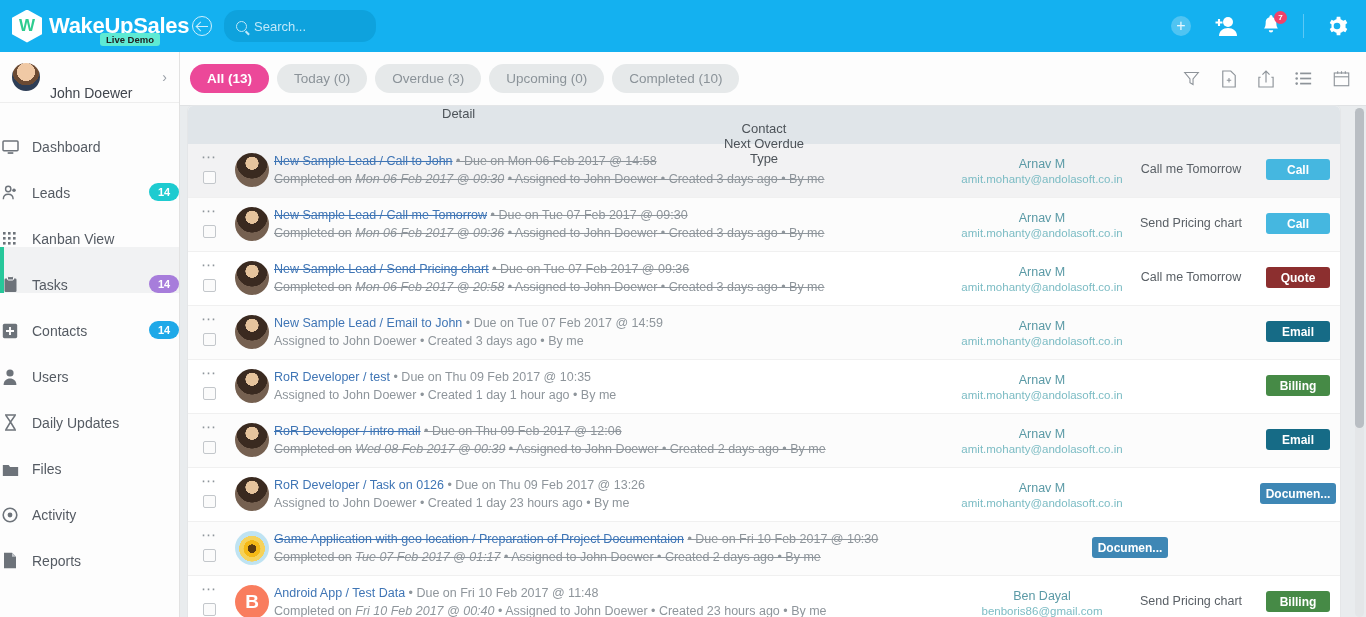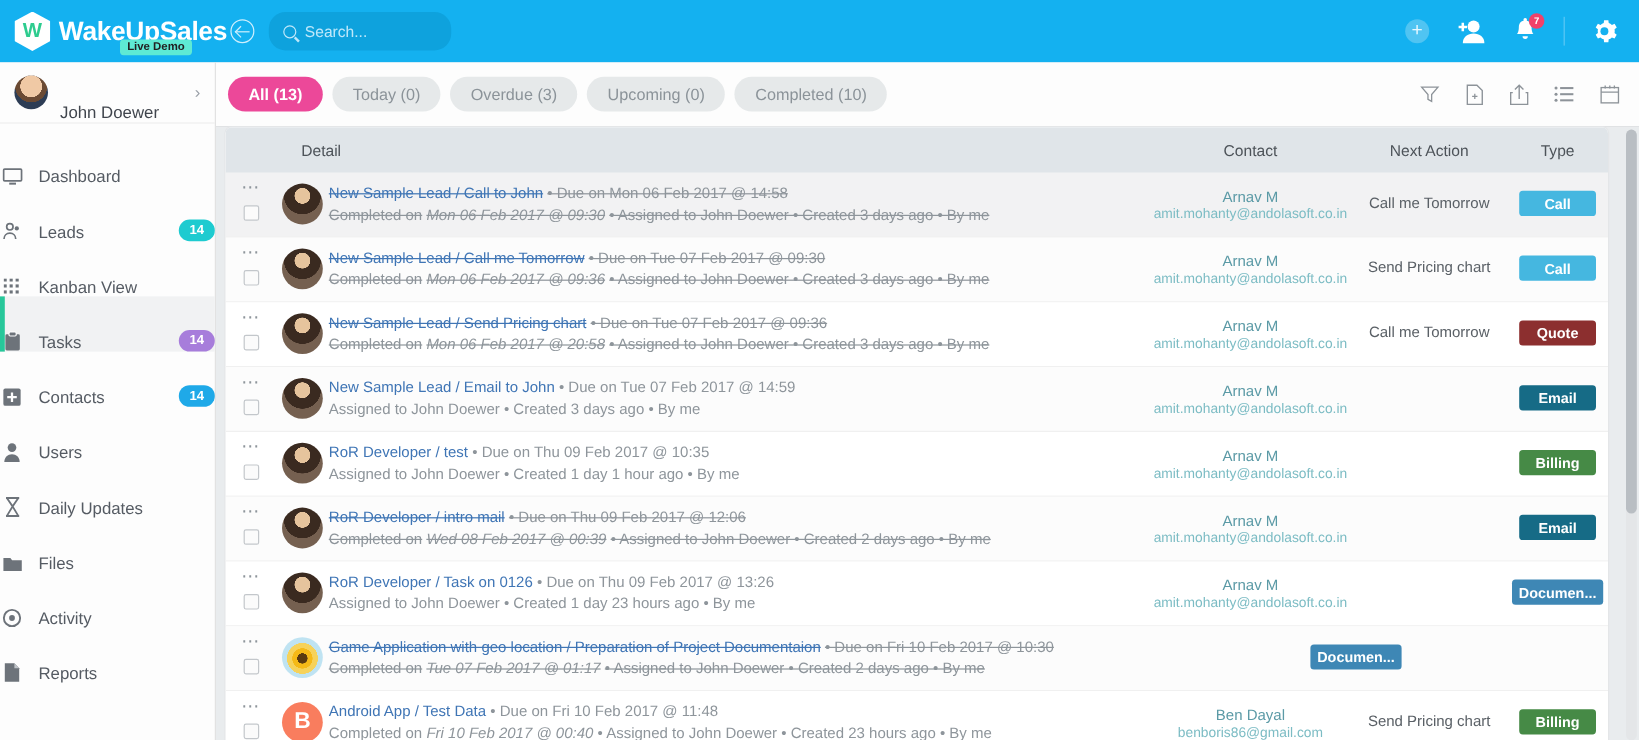--- a/index.html
+++ b/index.html
@@ -128,21 +128,21 @@
   .tool-icons { margin-left: auto; display: flex; align-items: center; }
   .tool-ico { margin-left: 21px; cursor: pointer; color: #8d9399; display: flex; }
 
   .tablewrap {
     position: absolute; top: 54px; left: 8px; width: 1152px; height: 511px;
     background: #fff; border-radius: 5px 5px 0 0; overflow: hidden;
     box-shadow: 0 0 0 1px #e4e6e8;
   }
   .thead {
     height: 38px; background: #e0e5e9; display: flex; align-items: center;
-    font-size: 13px; color: #4d5359;
+    font-size: 13px; color: #4d5359; flex-direction: column;
   }
   .th-detail { width: 770px; padding-left: 63px; }
   .th-contact { width: 168px; text-align: center; }
   .th-next { width: 130px; text-align: center; }
   .th-type { width: 84px; text-align: center; }
 
   .row { display: flex; align-items: stretch; min-height: 54px; border-bottom: 1px solid #f0f0f0; }
   .row.odd { background: #f2f2f3; }
   .row.even { background: #fcfcfc; }
   .row.white { background: #ffffff; }
@@ -411,21 +411,21 @@
             <path d="M5.5 1.5v3M10 1.5v3M14.5 1.5v3" stroke="#8d9399" stroke-width="1.3"></path>
           </svg>
       </div>
     </div>
   </div>
 
   <div class="tablewrap">
     <div class="thead">
       <div class="th-detail">Detail</div>
       <div class="th-contact">Contact</div>
-      <div class="th-next">Next Action</div>
+      <div class="th-next">Next Overdue</div>
       <div class="th-type">Type</div>
     </div>
     <div id="rows">
         <div class="row odd">
           <div class="cell-actions">
      <div class="dots">⋯</div>
      <div class="chk"></div>
    </div>
    <div class="cell-avatar">
      <div class="av photo"></div>

